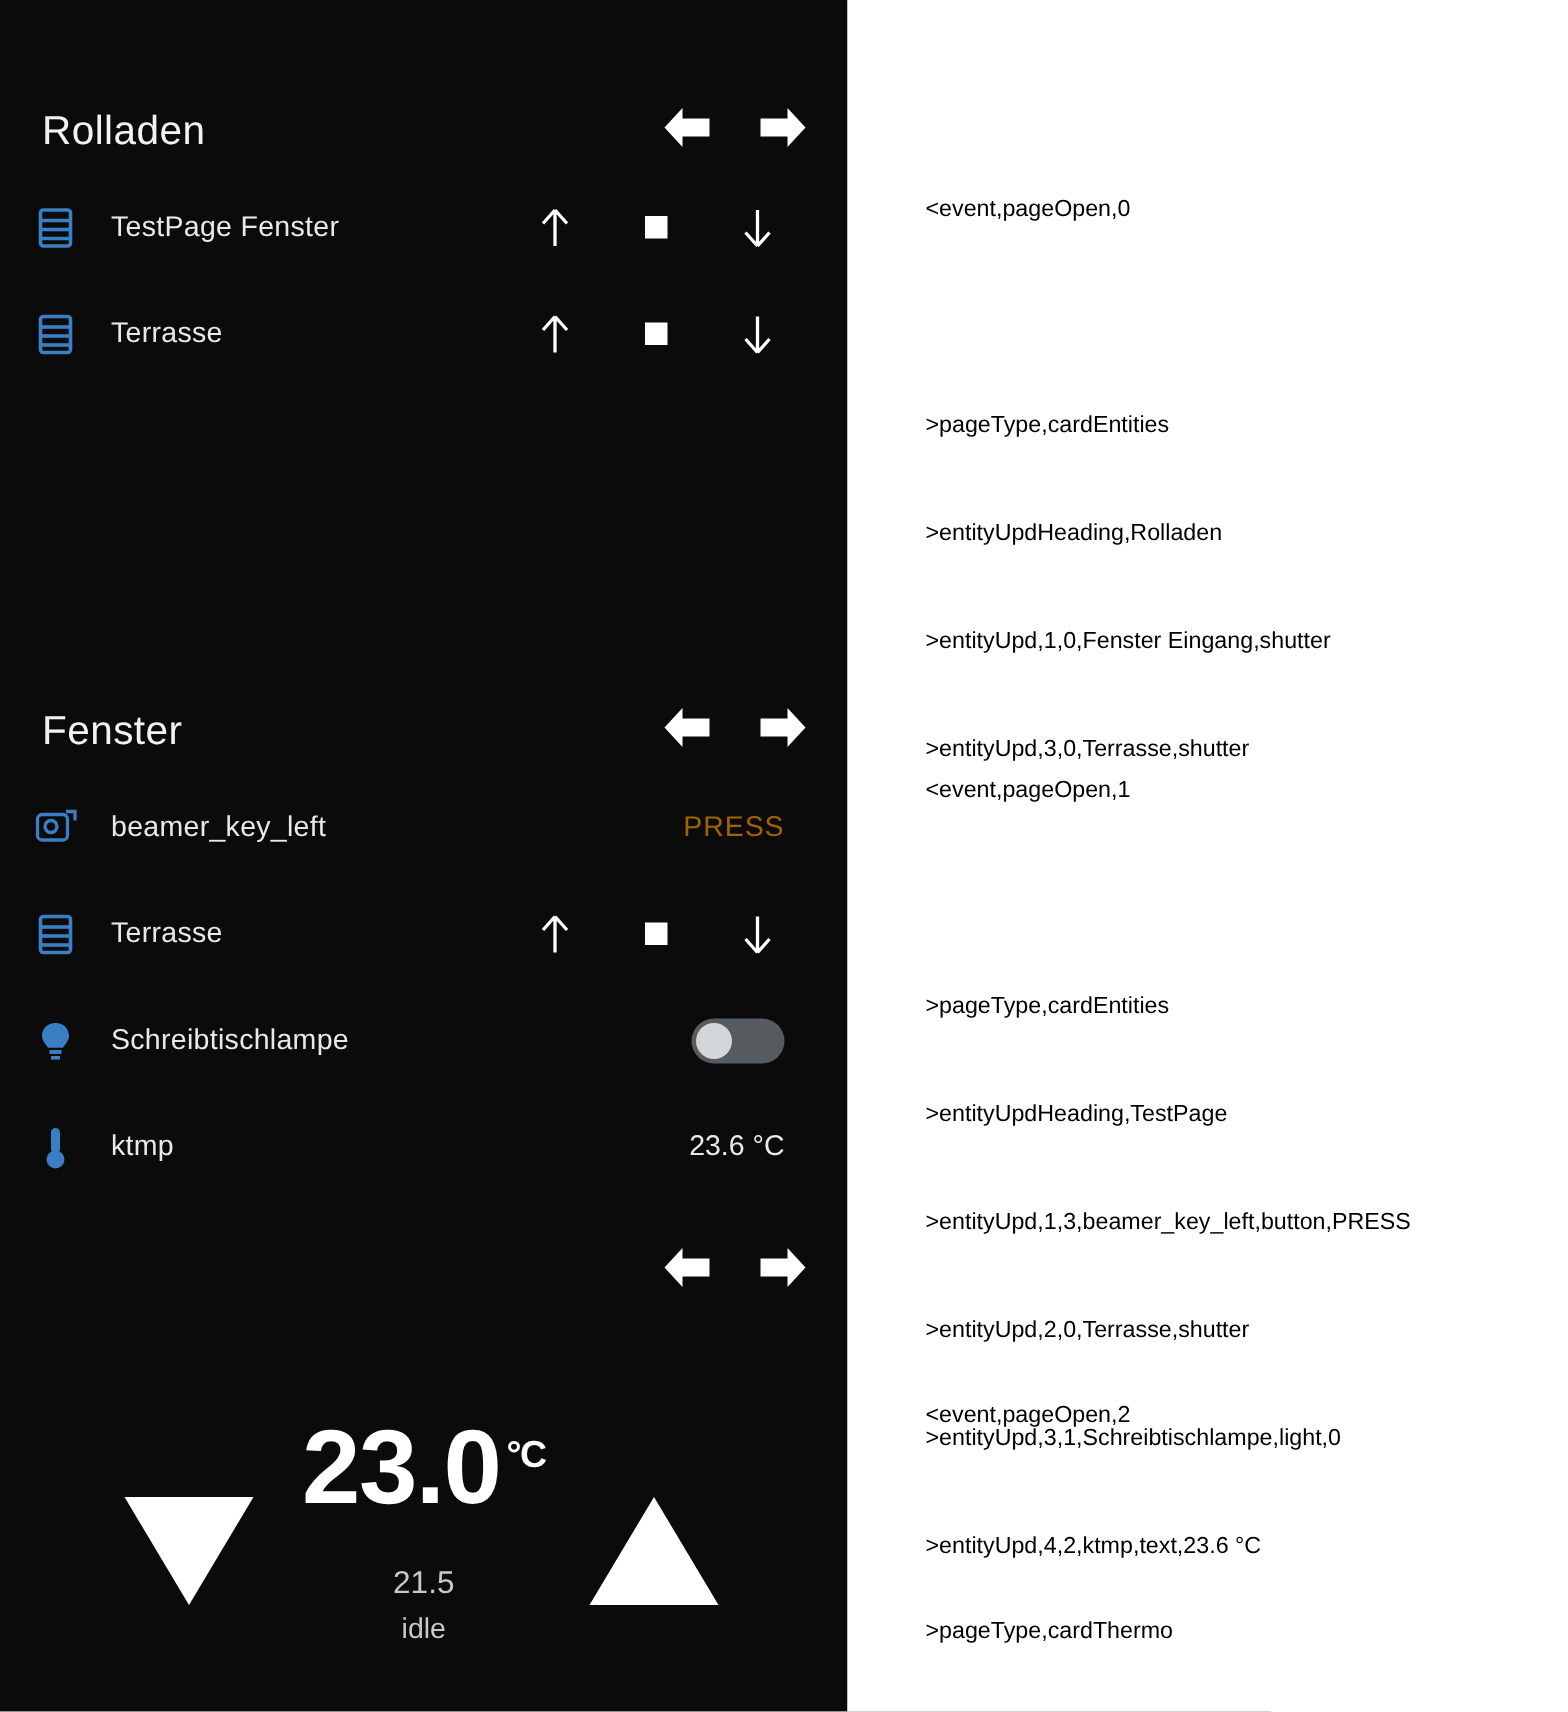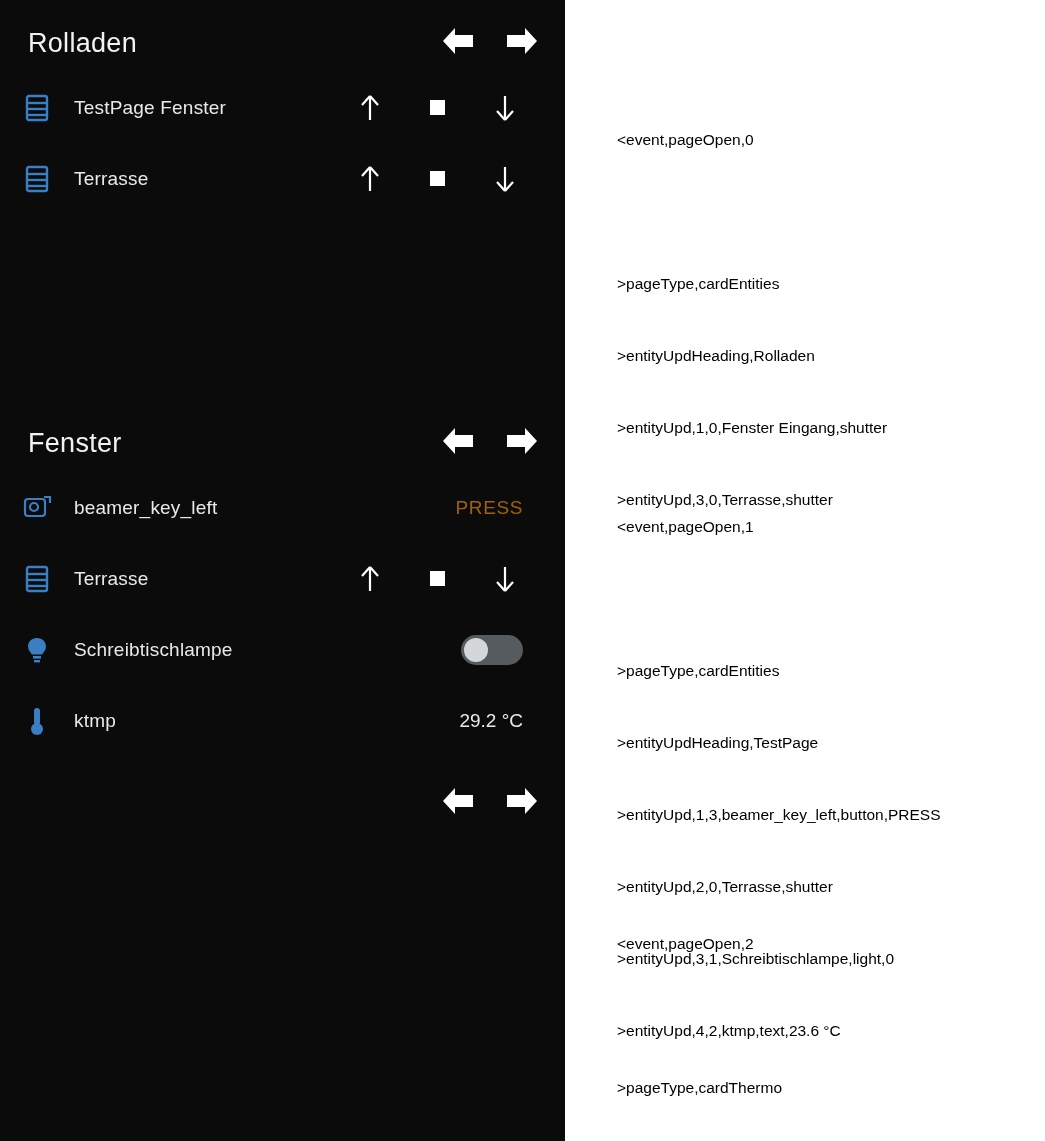--- a/index.html
+++ b/index.html
@@ -29,20 +29,21 @@
     width: 480px;
     height: 1141px;
     background: #ffffff;
   }
 
   
   .card {
     position: absolute;
     left: 0;
     width: 565px;
+    margin-top: 44px;
   }
   #card-rolladen { top: 0; height: 400px; }
   #card-testpage { top: 400px; height: 360px; }
   #card-thermo  { top: 760px; height: 381px; }
 
   .card-header {
     position: relative;
     height: 72px;
   }
   .card-title {
@@ -390,41 +391,48 @@
       </div>
 
       <div class="row">
         <div class="row-icon">
           <svg width="20" height="32" viewBox="0 0 20 32">
             <rect x="7" y="3" width="6" height="17" rx="3" fill="#3a7fc4"></rect>
             <circle cx="10" cy="24" r="6" fill="#3a7fc4"></circle>
           </svg>
         </div>
         <div class="row-label">ktmp</div>
-        <div class="value-text">29.2 °C</div>
+        <div class="value-text">23.6 °C</div>
       </div>
 
     </div>
   </div>
 
   <div class="card" id="card-thermo">
     <div class="thermo-wrap">
       <div class="thermo-nav">
         <span class="arrow">
           <svg width="38" height="30" viewBox="0 0 38 30">
               <path d="M16 2 L4 15 L16 28 L16 21 L34 21 L34 9 L16 9 Z" fill="#ffffff"></path>
             </svg>
         </span>
         <span class="arrow">
           <svg width="38" height="30" viewBox="0 0 38 30">
               <path d="M22 2 L34 15 L22 28 L22 21 L4 21 L4 9 L22 9 Z" fill="#ffffff"></path>
             </svg>
         </span>
       </div>
 
+      <div class="thermo-main">
+        <div class="tri tri-down"></div>
+        <div class="tri tri-up"></div>
+        <div class="temp-big"><span>23.0</span><span class="temp-unit">°C</span></div>
+        <div class="temp-target">21.5</div>
+        <div class="temp-state">idle</div>
+      </div>
 
     </div>
   </div>
 
 </div>
 
 <div class="docs">
 
   <div class="doc-block" id="doc-0">
     <div class="doc-event">&lt;event,pageOpen,0</div>

